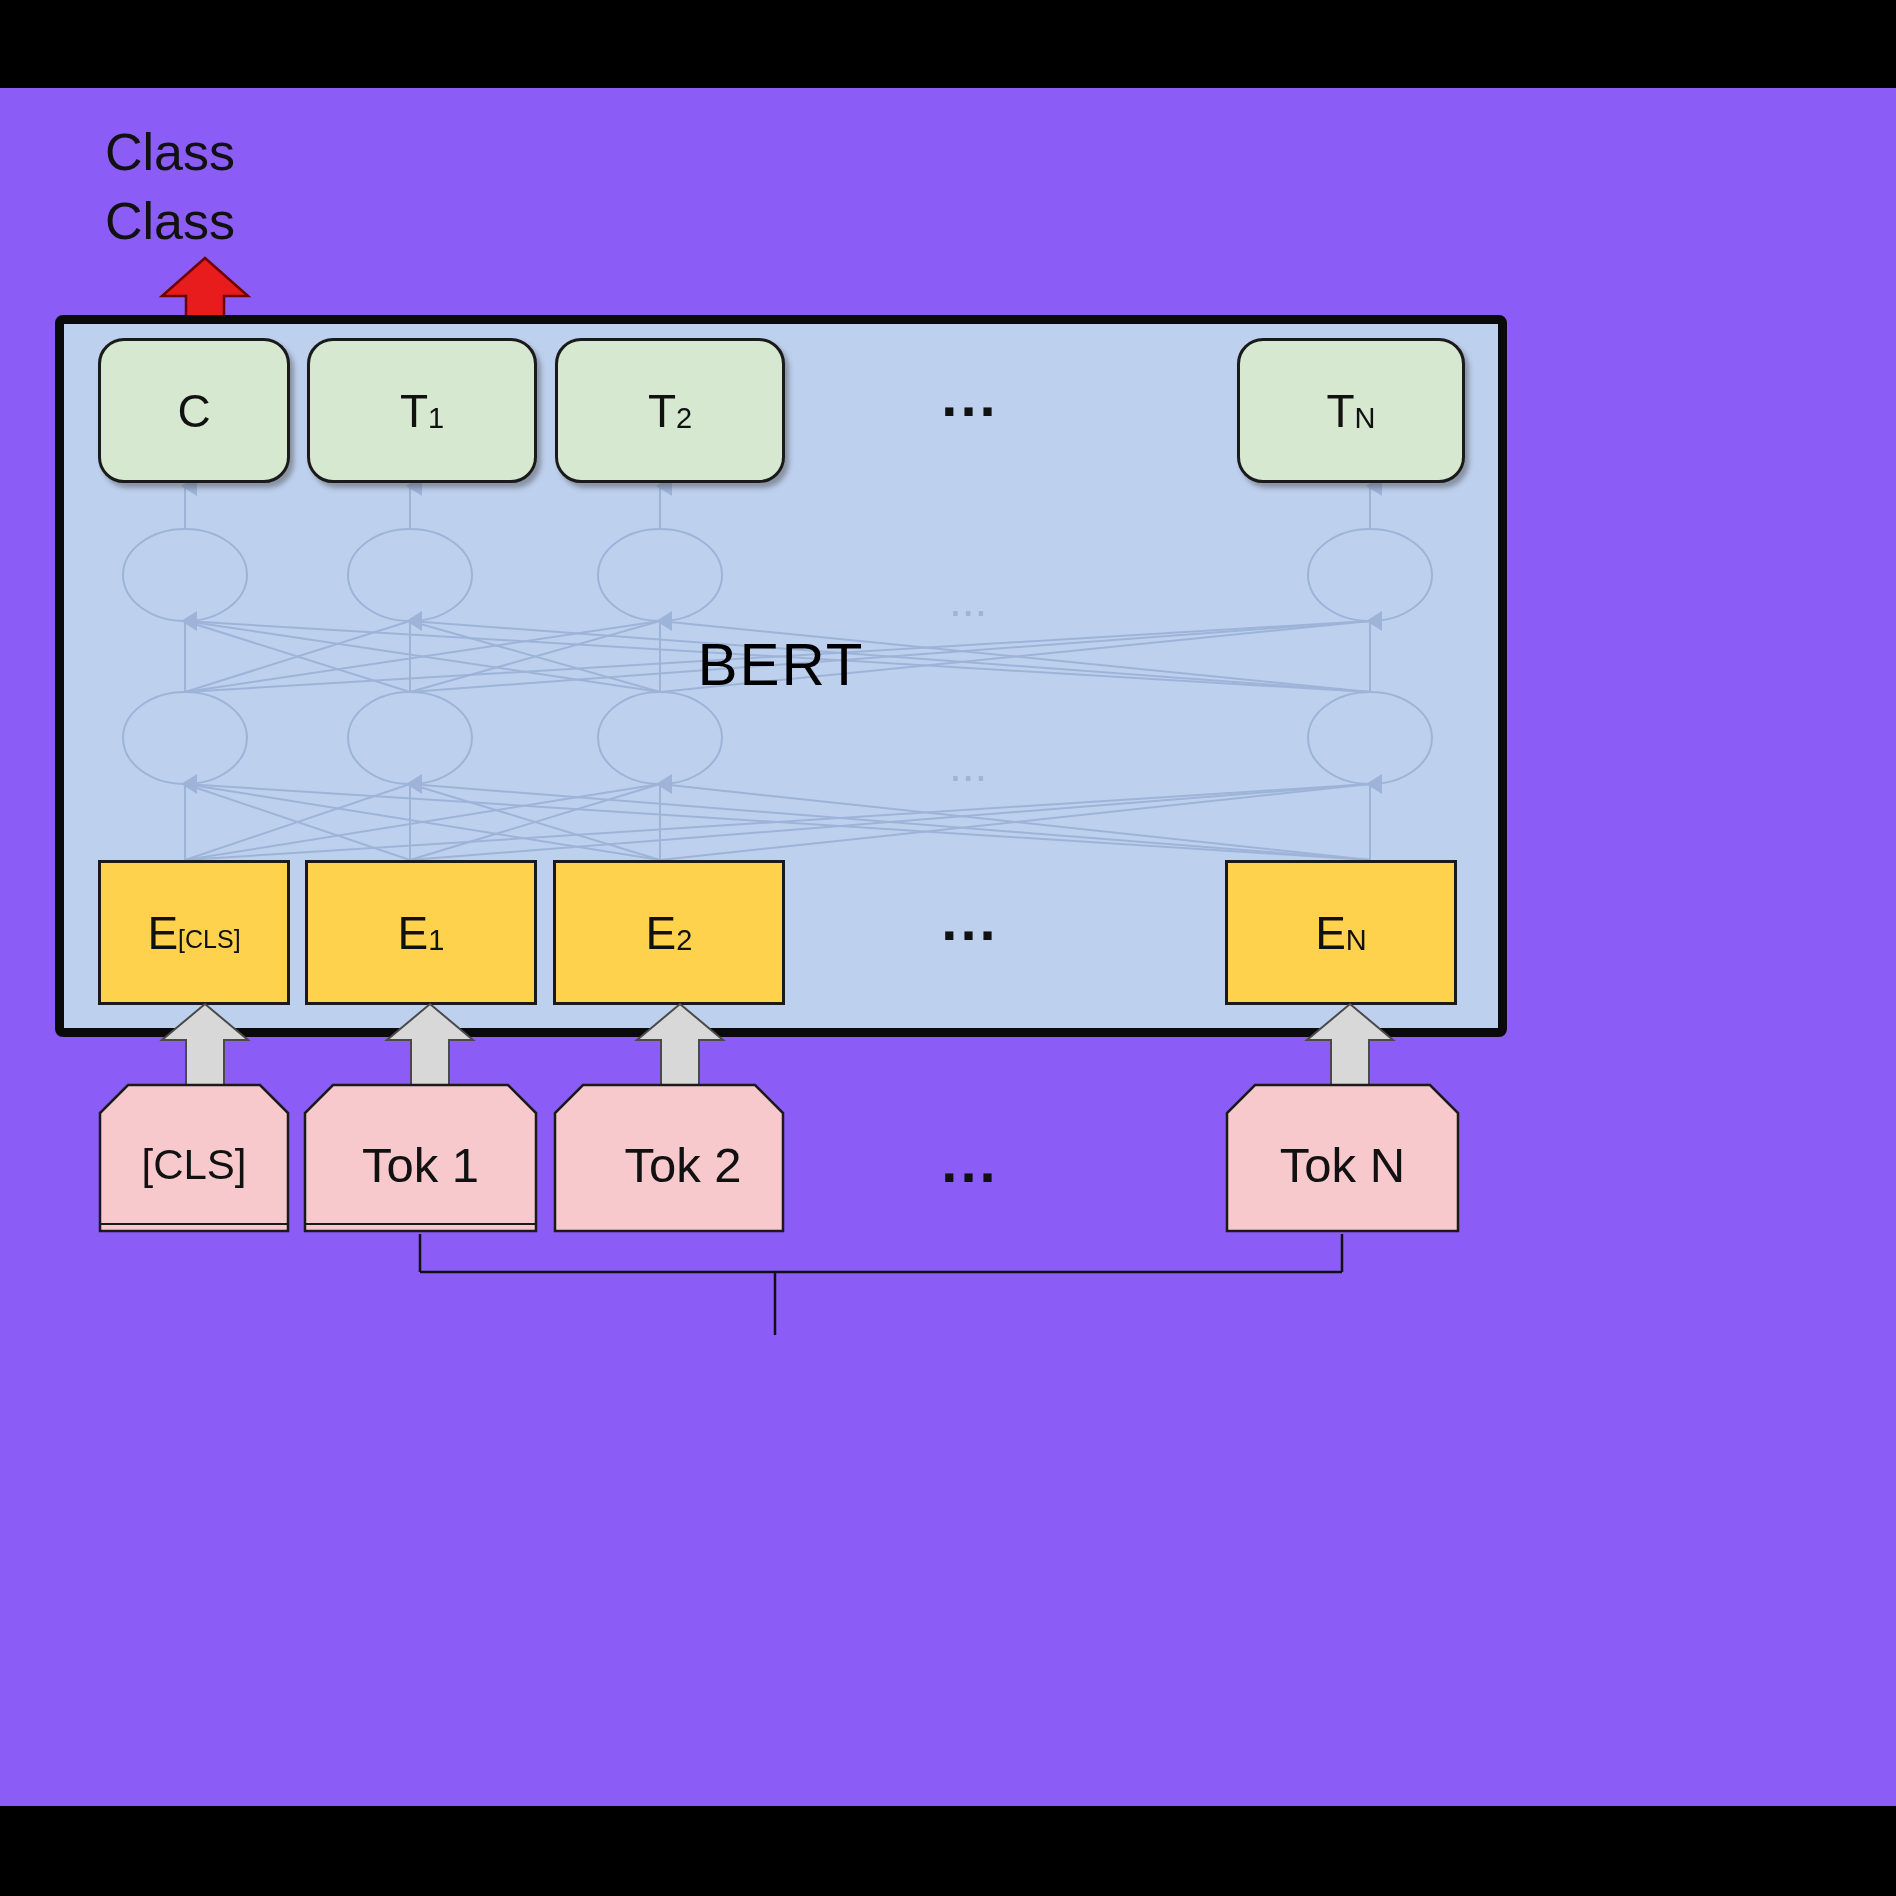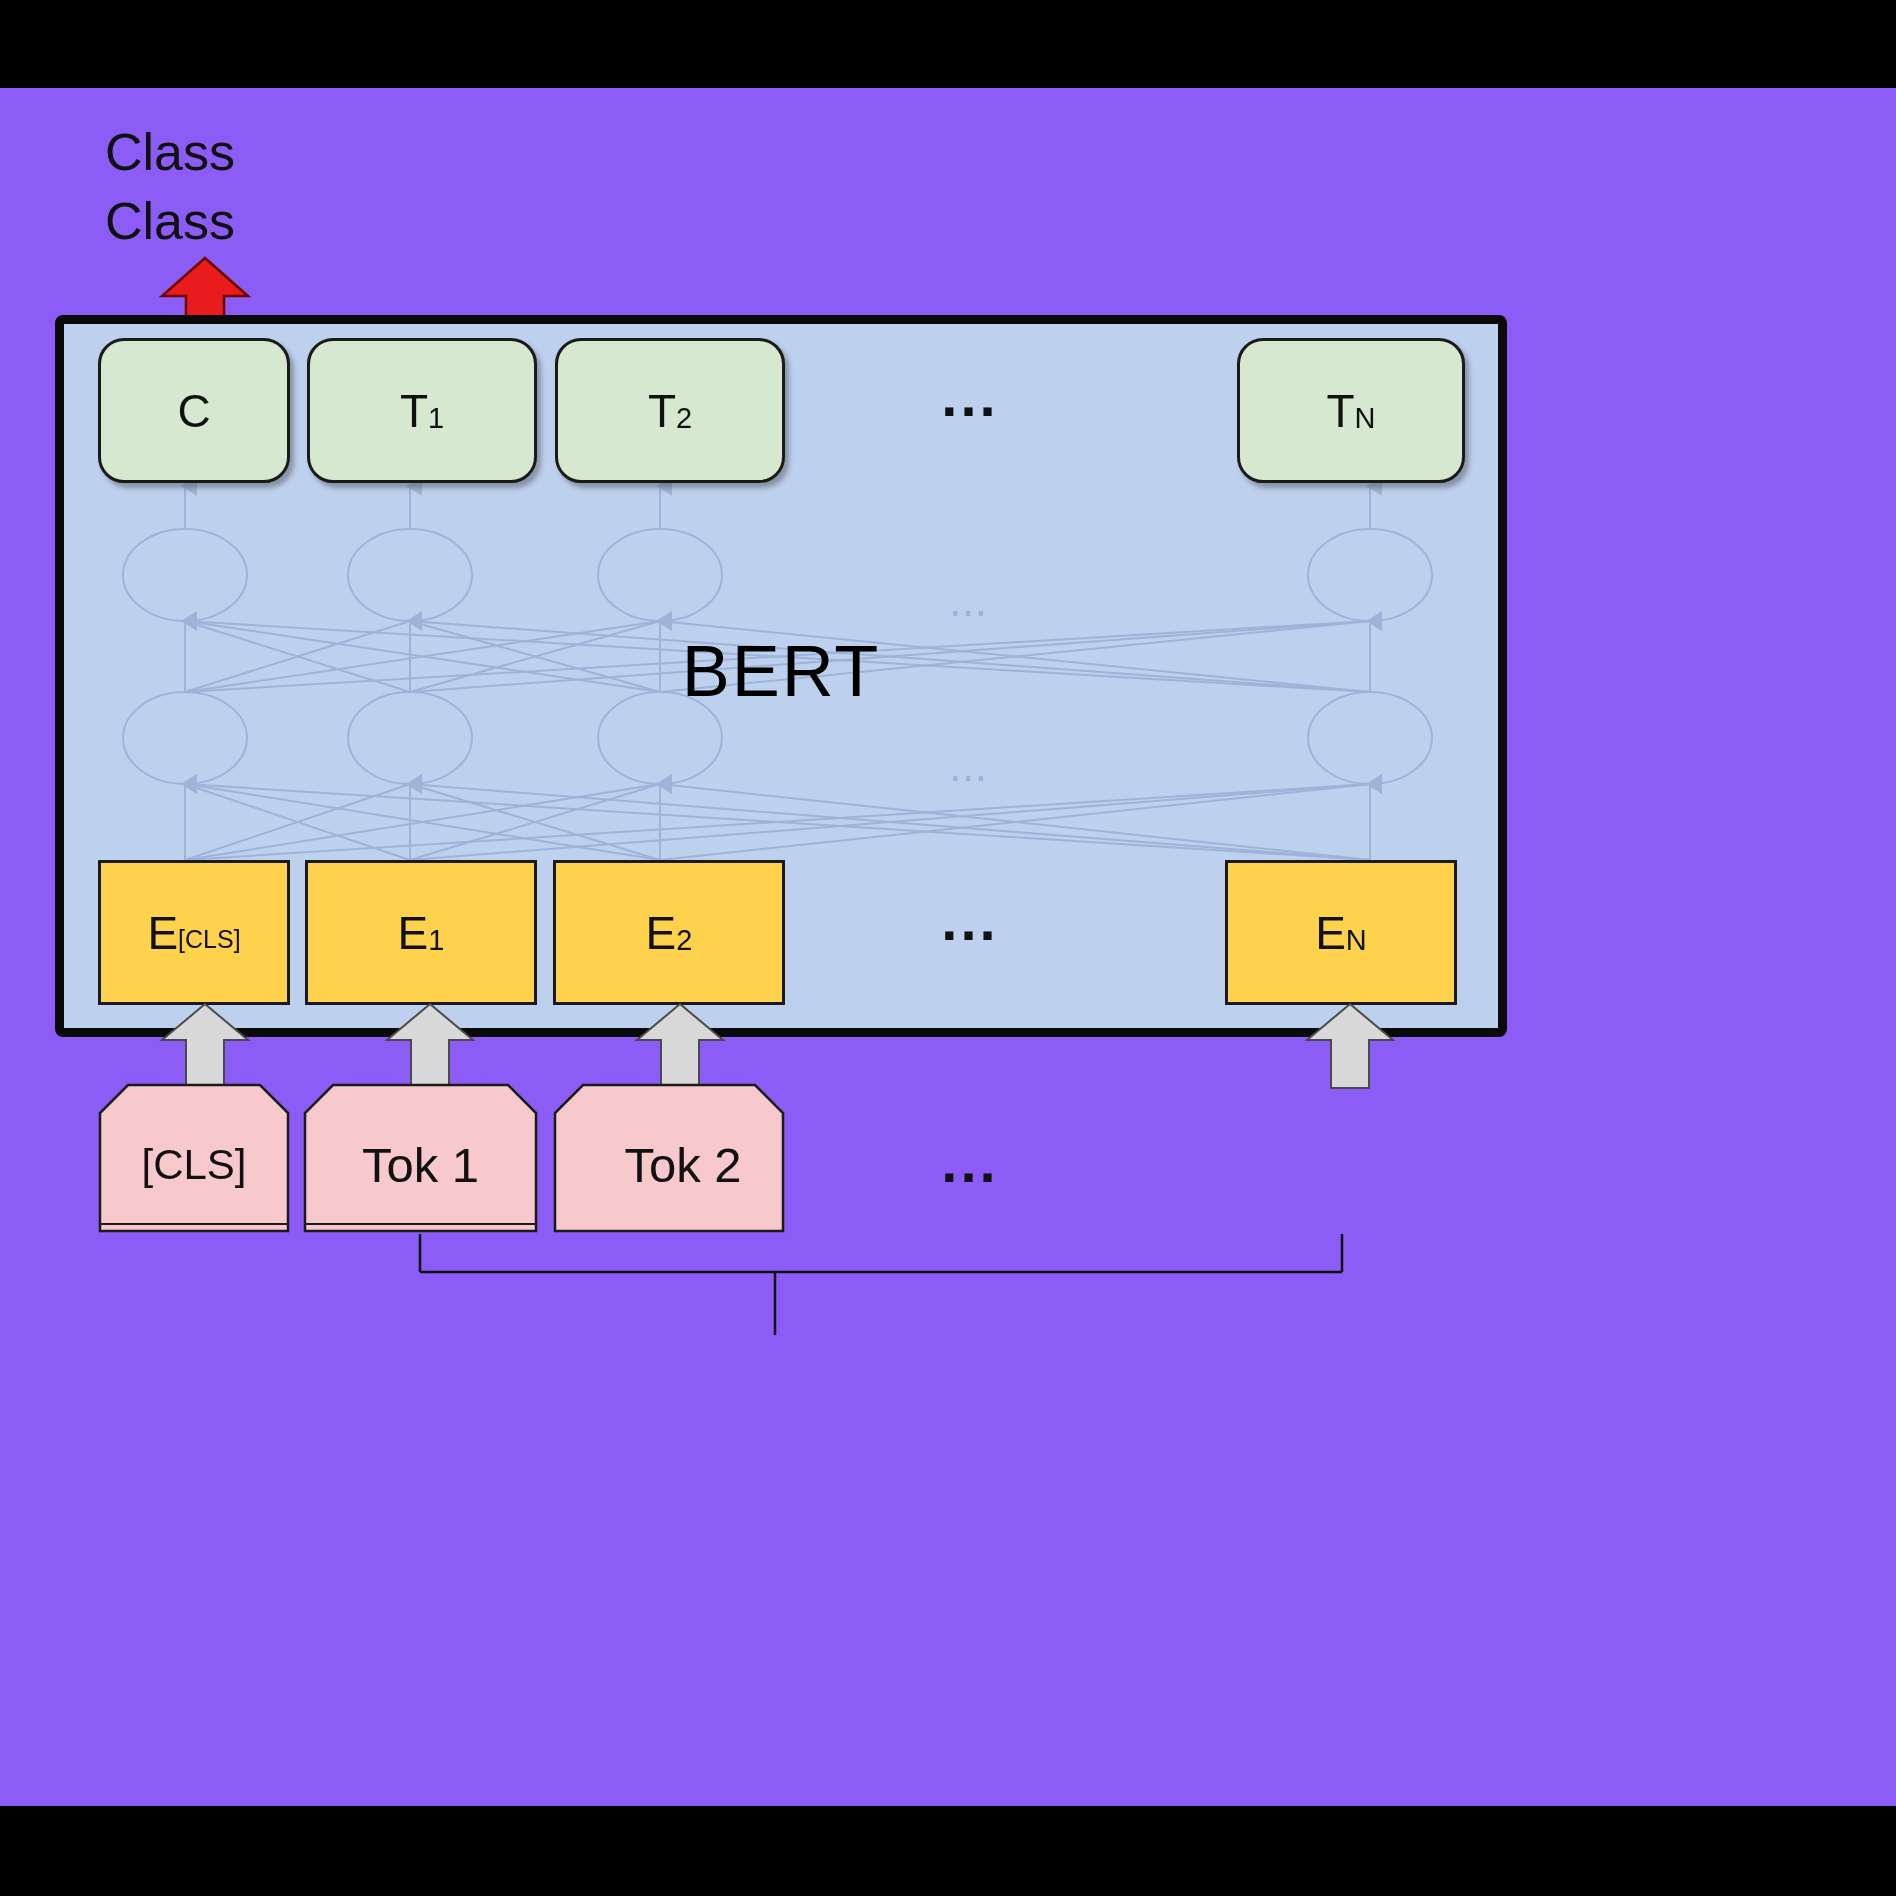--- a/index.html
+++ b/index.html
@@ -18,21 +18,21 @@
 
   .bert-box {
     position:absolute; left:55px; top:315px; width:1452px; height:722px;
     background:#bdd0ee; border:9px solid #0a0a0a; border-radius:8px;
     box-sizing:border-box;
   }
   .nn-svg { position:absolute; left:0; top:0; width:100%; height:100%; opacity:0.5; }
 
   .bert-title {
     position:absolute; left:55px; top:630px; width:1452px;
-    text-align:center; font-size:72px; color:#000; letter-spacing:2px;
+    text-align:center; font-size:60px; color:#000; letter-spacing:2px;
   }
 
   .gbox {
     position:absolute; top:338px; height:145px;
     background:#d6e8d0; border:3px solid #1a1a1a; border-radius:26px;
     box-shadow:4px 5px 5px rgba(70,70,70,0.45);
     display:flex; align-items:center; justify-content:center;
     font-size:46px; box-sizing:border-box;
   }
   .ybox {
@@ -215,20 +215,26 @@
     </svg>
     <div class="plabel">Tok 1</div>
   </div>
   <div class="pbox" style="left:553px; width:232px;padding-left:28px;">
     <svg width="232" height="150" viewBox="0 0 232 150">
       <polygon points="30,2 202,2 230,30 230,148 2,148 2,30" stroke="#1a1a1a" stroke-width="2.5" fill="#f8c9cc"></polygon>
     </svg>
     <div class="plabel">Tok 2</div>
   </div>
   <div class="dots row-bottom">...</div>
+  <div class="pbox" style="left:1225px; width:235px;">
+    <svg width="235" height="150" viewBox="0 0 235 150">
+      <polygon points="30,2 205,2 233,30 233,148 2,148 2,30" stroke="#1a1a1a" stroke-width="2.5" fill="#f8c9cc"></polygon>
+    </svg>
+    <div class="plabel">Tok N</div>
+  </div>
 
   <svg class="bracket-svg" width="940" height="110" viewBox="0 0 940 110">
     <g stroke="#111" stroke-width="2.5" fill="none">
       <line x1="10" y1="4" x2="10" y2="42"></line>
       <line x1="10" y1="42" x2="932" y2="42"></line>
       <line x1="932" y1="42" x2="932" y2="4"></line>
       <line x1="365" y1="42" x2="365" y2="105"></line>
     </g>
   </svg>
 

